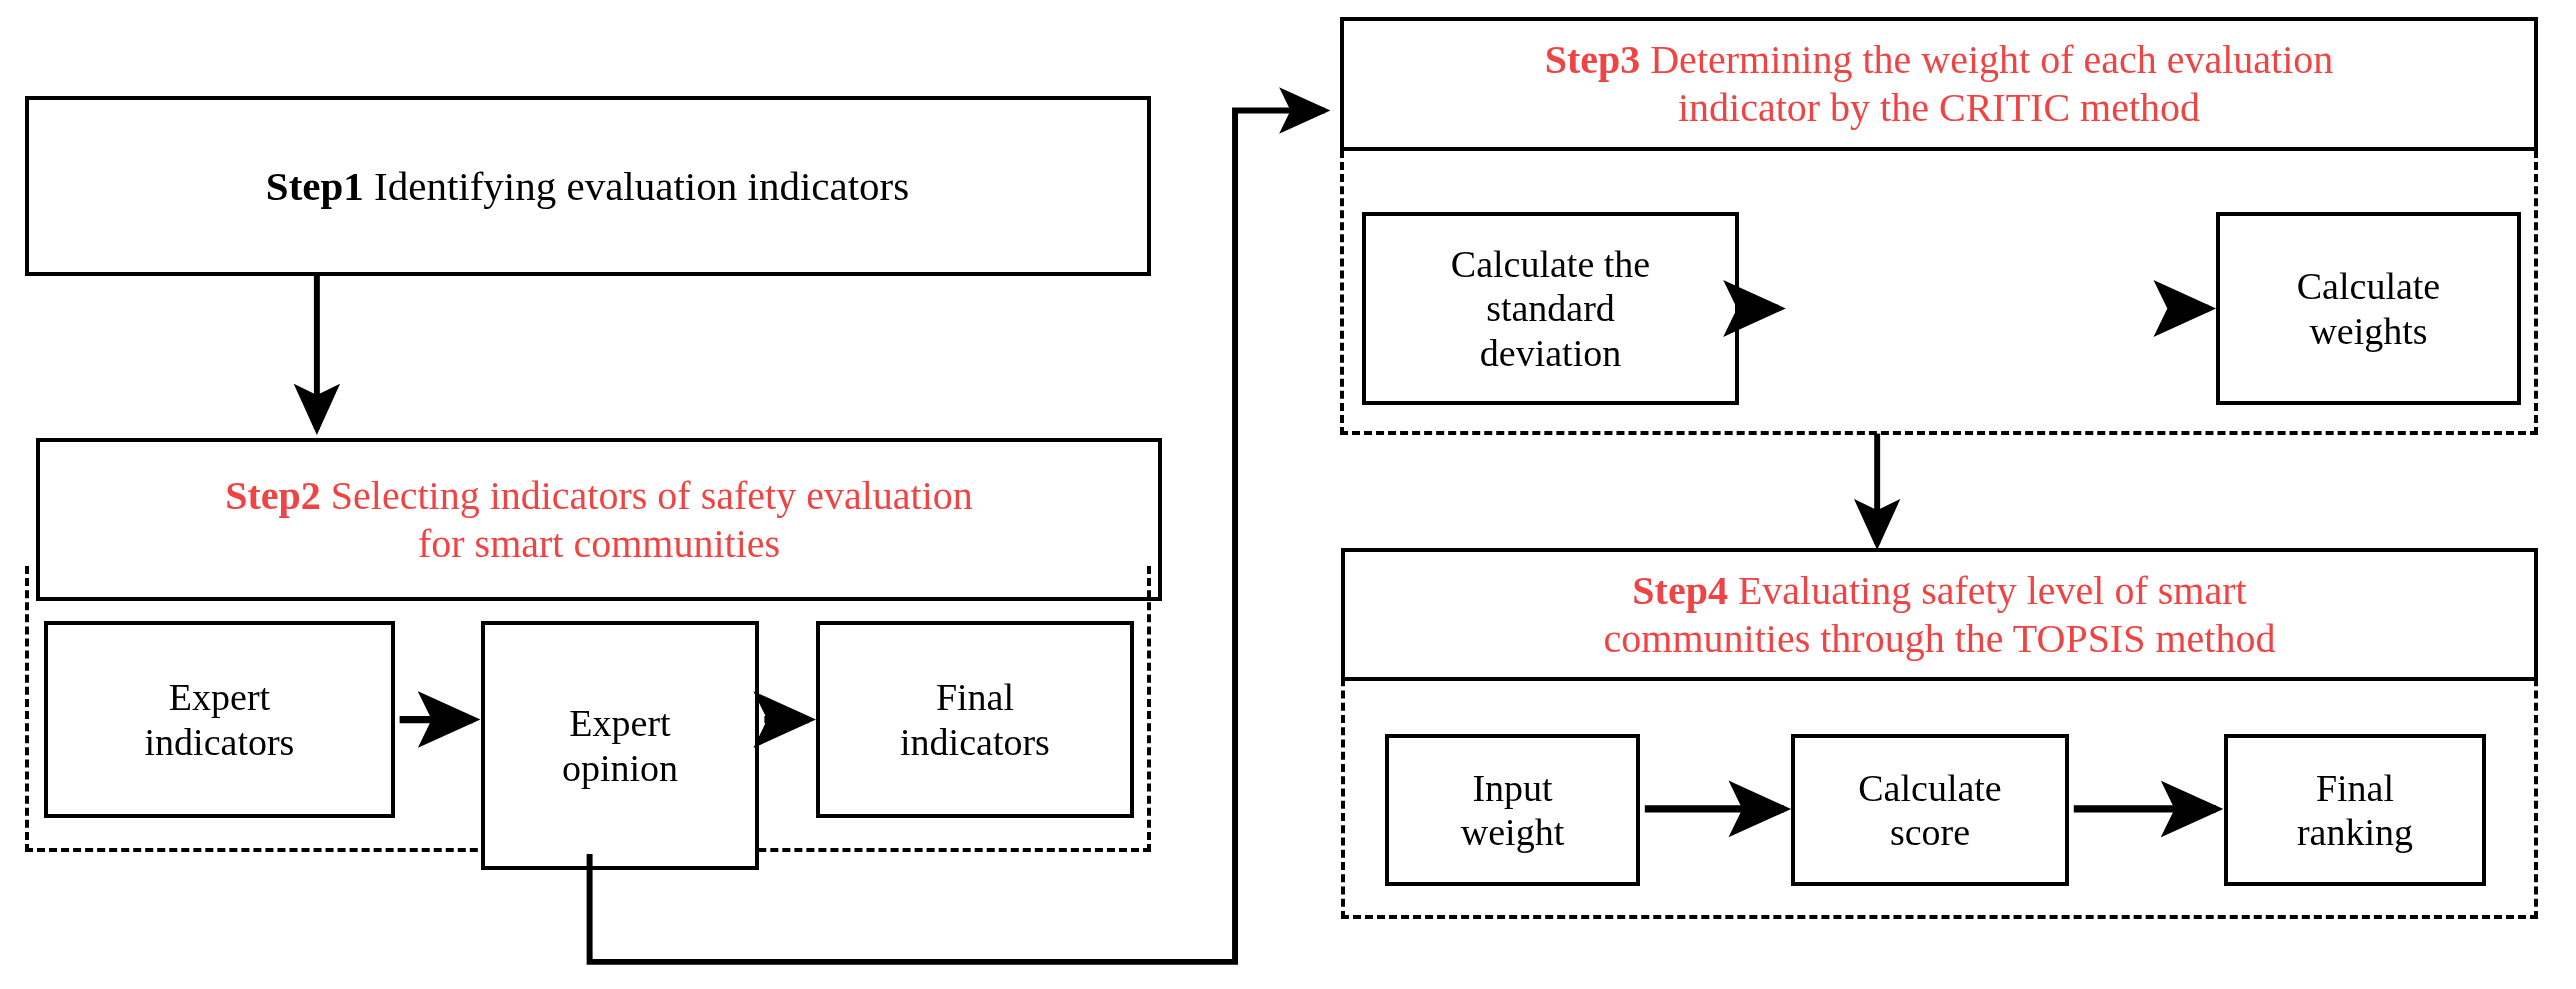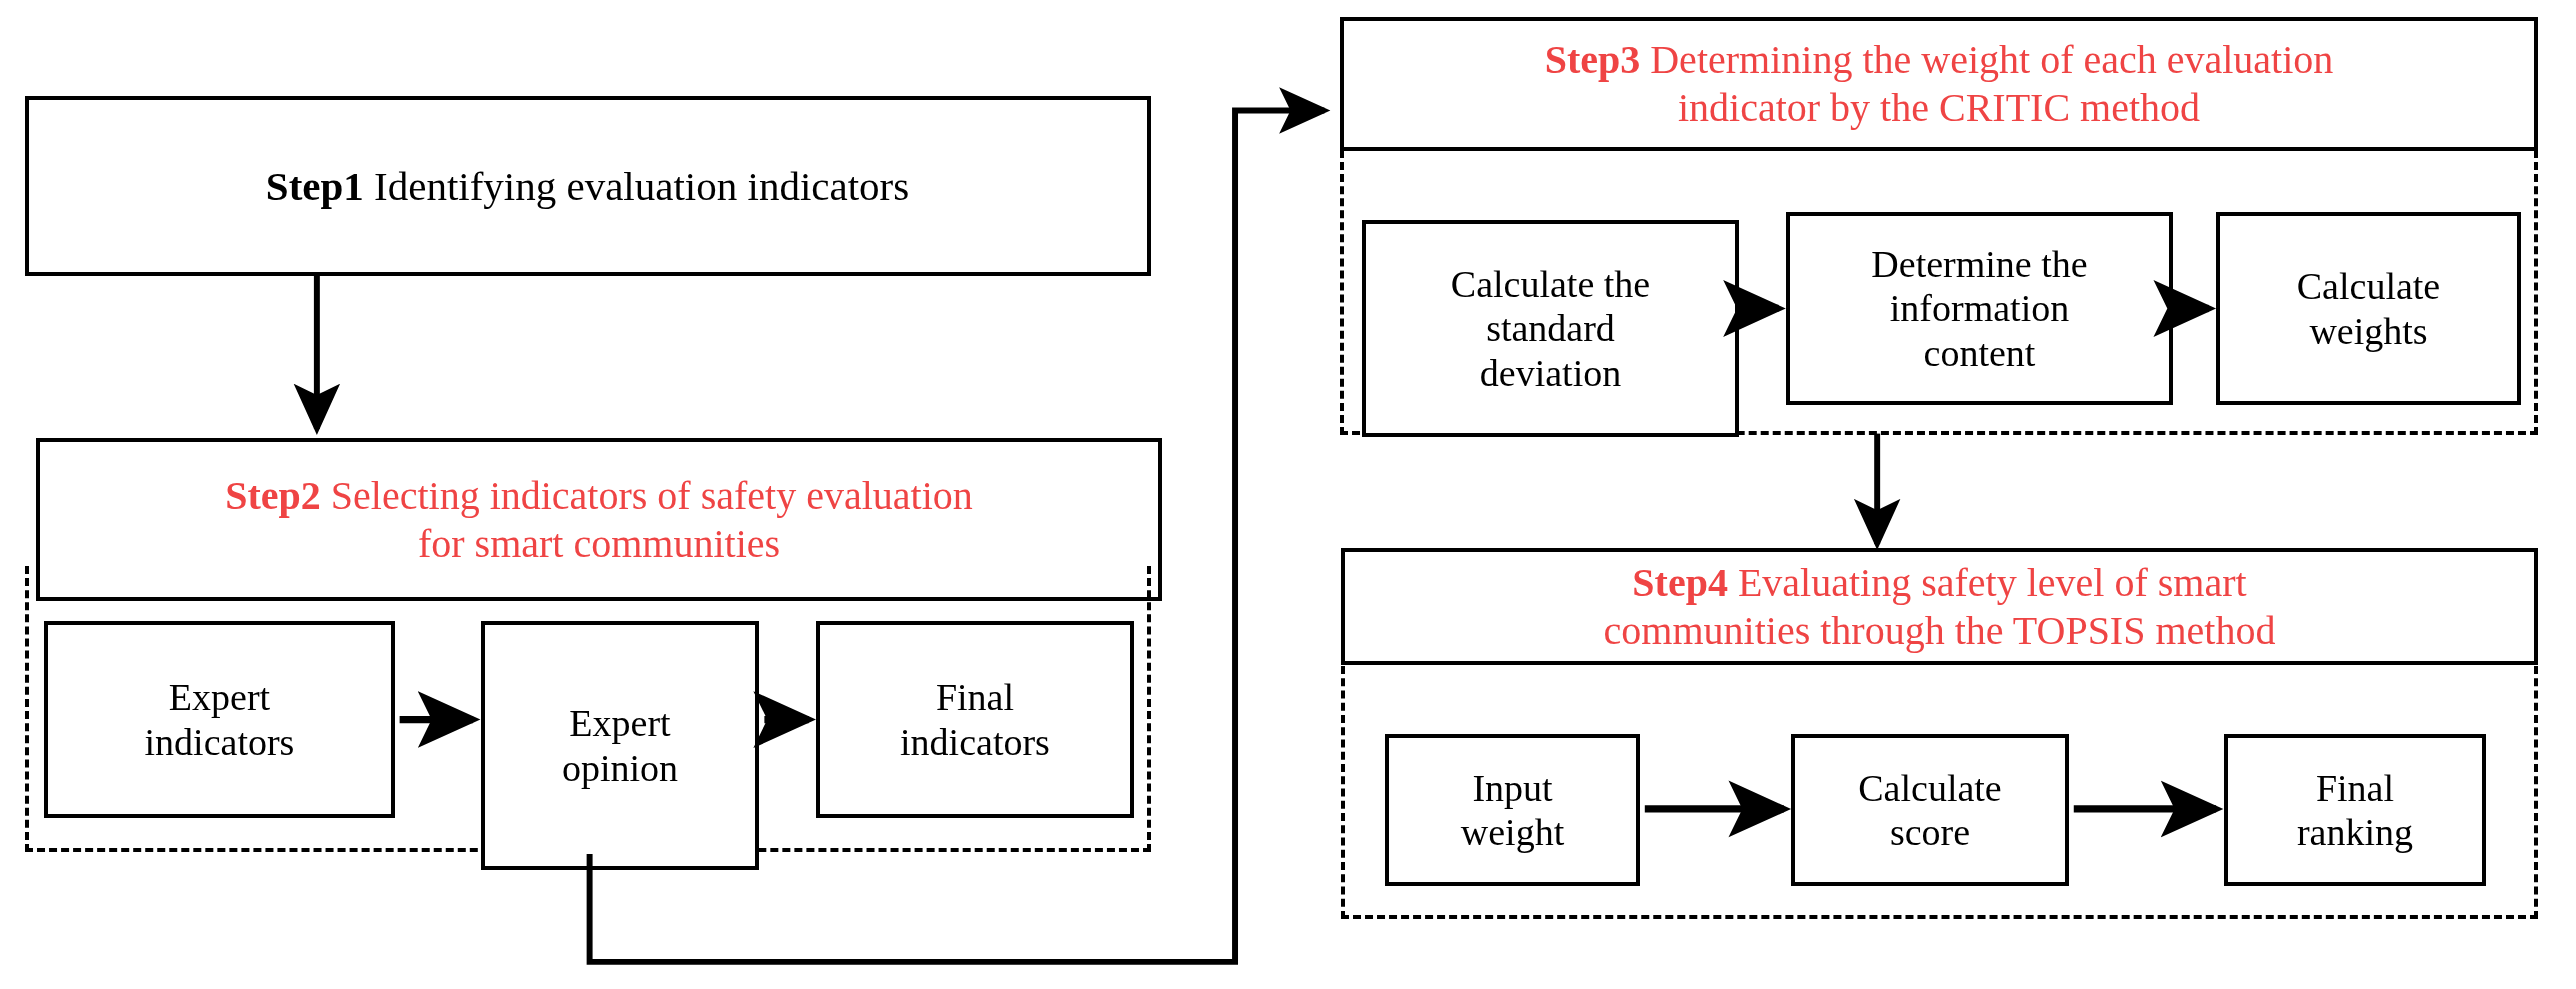--- a/index.html
+++ b/index.html
@@ -99,36 +99,31 @@
 indicators</div>
   </div>
 
   <div class="hdr" style="left:1340px; top:16.6px; width:1198px; height:134px;">
     <div class="hdr-text"><b>Step3</b>  <span>Determining the weight of each evaluation
 indicator by the CRITIC method</span></div>
   </div>
 
   <div class="dashbox" style="left:1340px; top:150px; width:1198px; height:285px;"></div>
 
-  <div class="box" style="left:1362px; top:212px; width:377px; height:217px;margin-top:8px;">
+  <div class="box" style="left:1362px; top:212px; width:377px; height:193px;">
     <div class="sub-text">Calculate the
 standard
 deviation</div>
-  </div>
-  <div class="box" style="left:1786px; top:212px; width:387px; height:193px;">
-    <div class="sub-text">Determine the
-information
-content</div>
   </div>
   <div class="box" style="left:2216px; top:212px; width:305px; height:193px;">
     <div class="sub-text">Calculate
 weights</div>
   </div>
 
-  <div class="hdr" style="left:1341px; top:548px; width:1197px; height:117px;">
+  <div class="hdr" style="left:1341px; top:548px; width:1197px; height:133px;">
     <div class="hdr-text"><b>Step4</b> <span>Evaluating safety level of smart
 communities through the TOPSIS method</span></div>
   </div>
 
   <div class="dashbox" style="left:1341px; top:666px; width:1197px; height:253px;"></div>
 
   <div class="box" style="left:1385px; top:734px; width:255px; height:152px;">
     <div class="sub-text">Input
 weight</div>
   </div>

